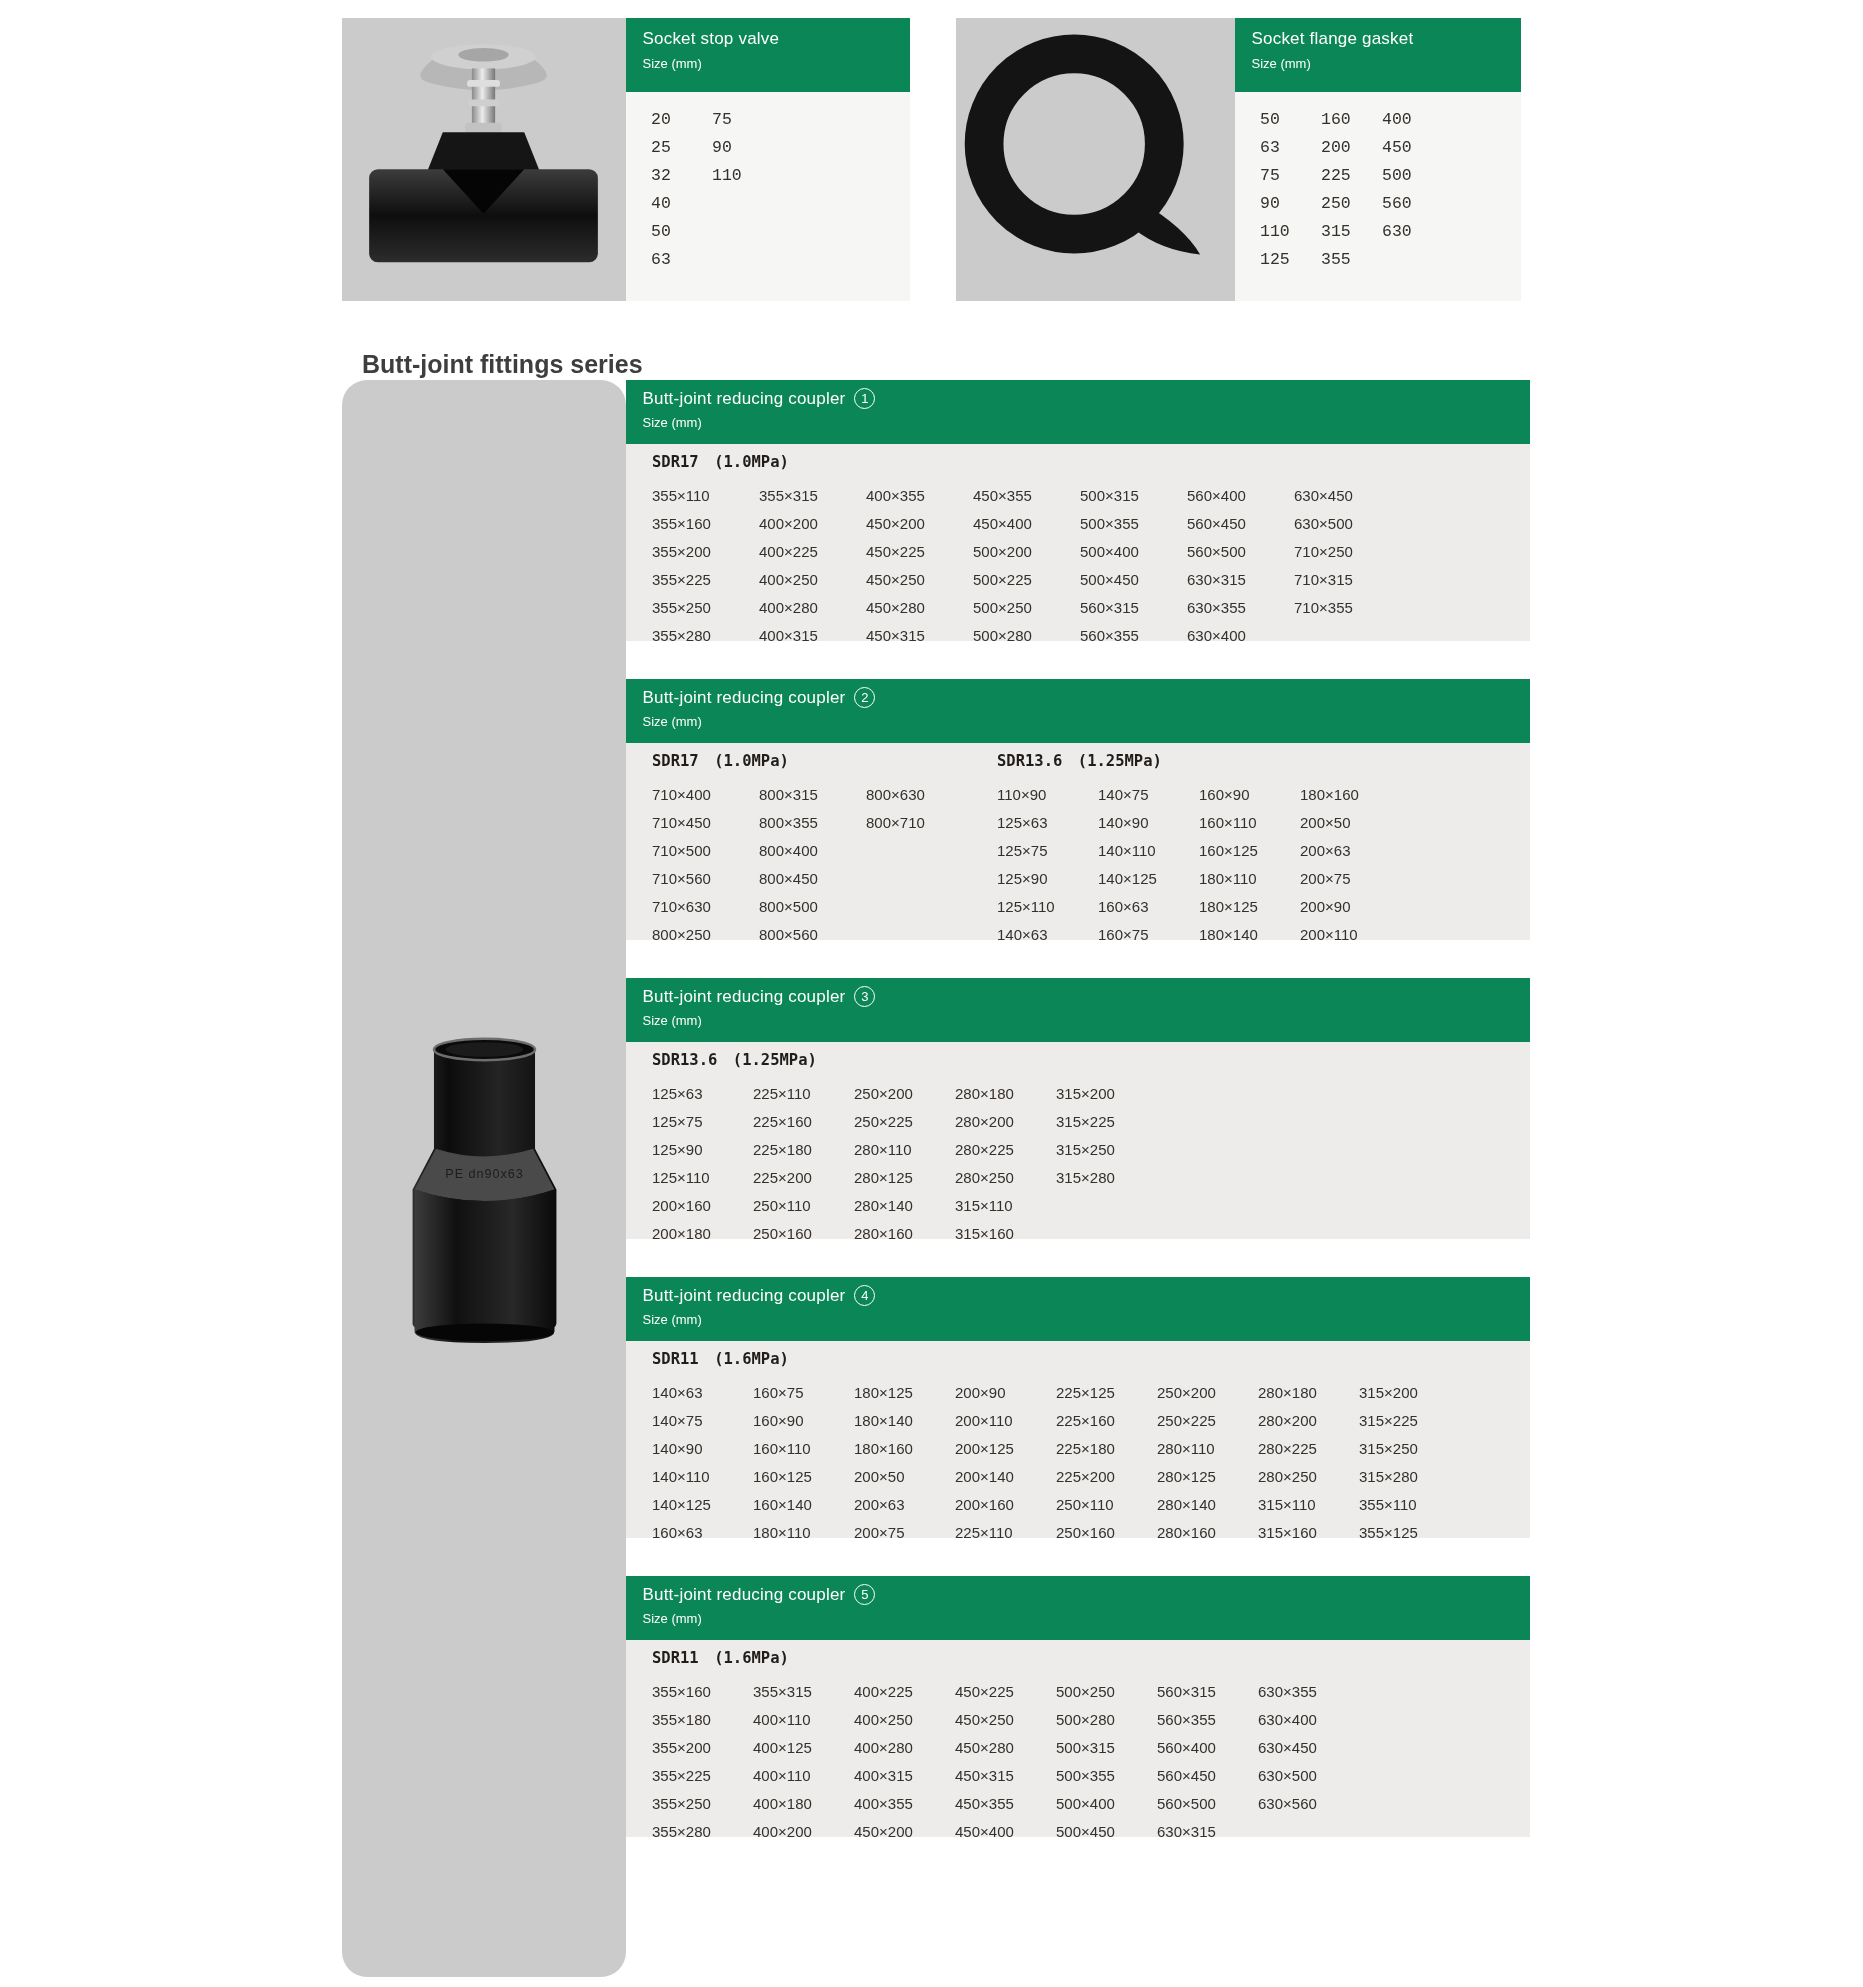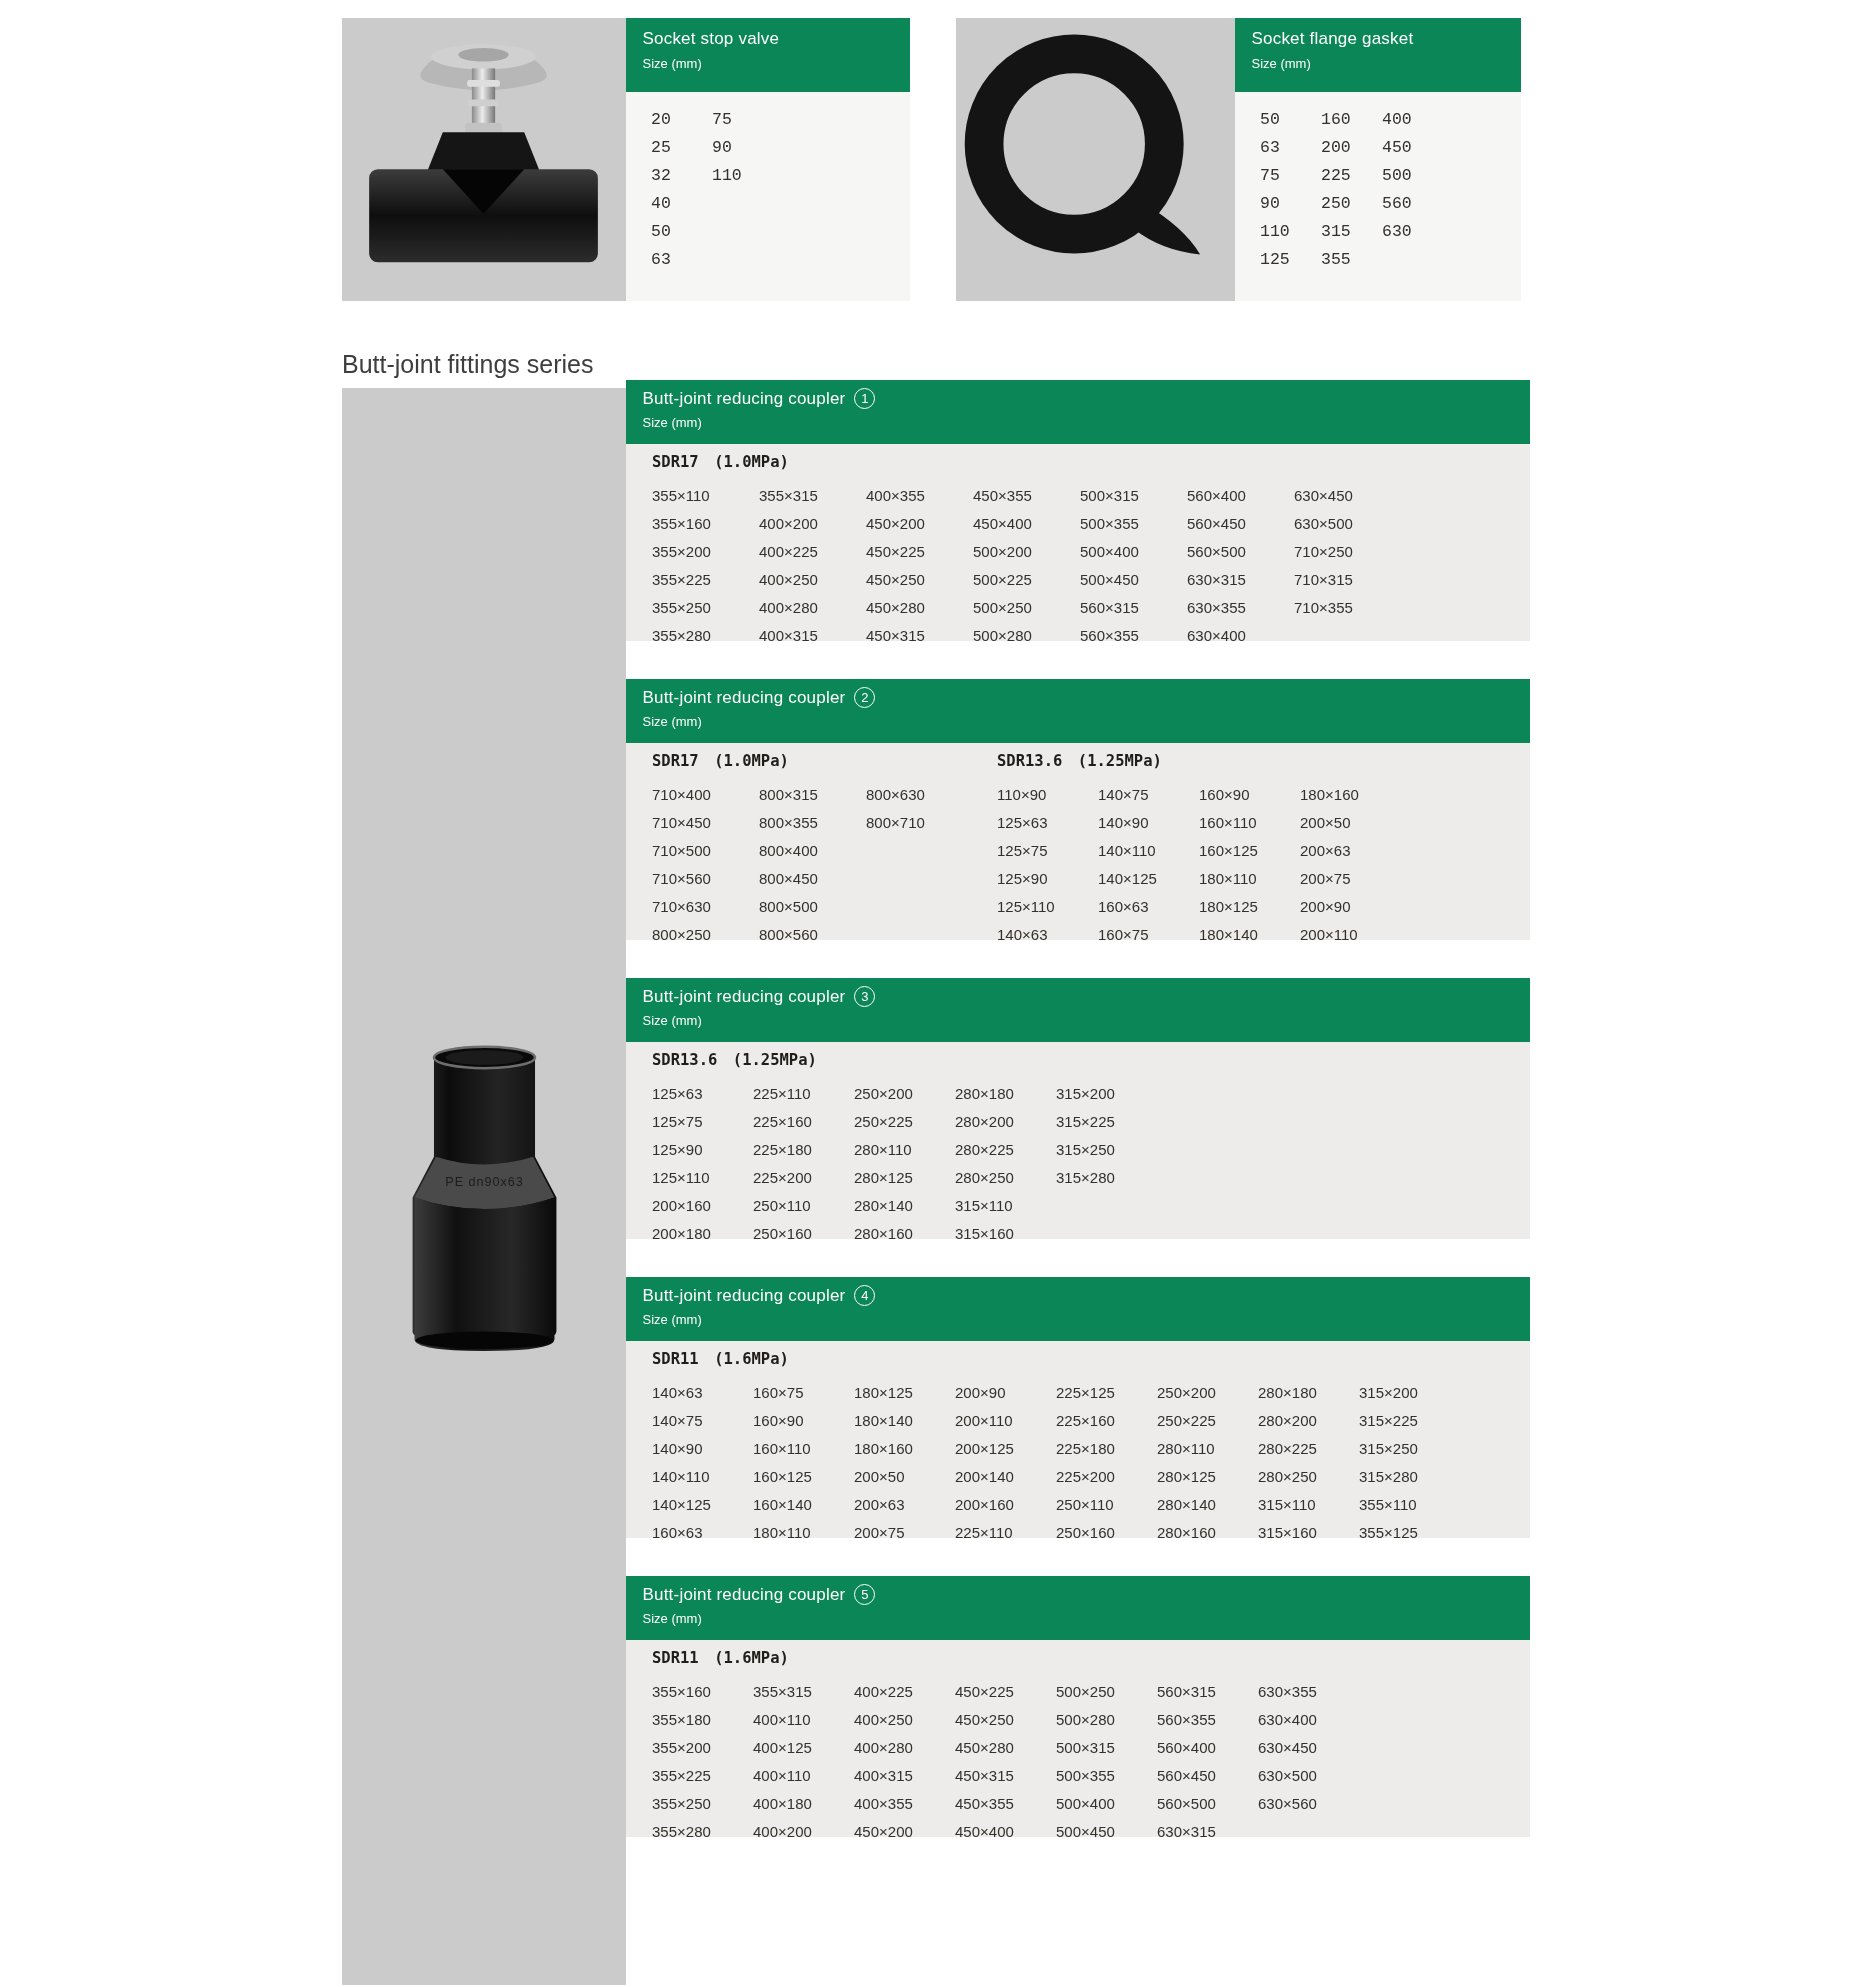--- a/index.html
+++ b/index.html
@@ -14,25 +14,25 @@
   .ptable{width:284px;background:#f6f6f4;display:flex;flex-direction:column;flex:none;}
   .pcard.gasket .ptable{width:286px;}
   .ghead{background:#0a8657;color:#fff;box-sizing:border-box;padding:11.6px 0 0 16.5px;height:74px;}
   .tline{display:flex;}
   .ctitle{font-size:17px;letter-spacing:0.2px;}
   .csub{font-size:13px;margin-top:6.8px;}
   .size-cols{display:flex;padding:14.6px 0 0 25px;font-family:Liberation Mono, monospace;}
   .scol{width:61px;font-size:16.5px;line-height:28px;color:#34302c;}
 
   
-  .heading{position:absolute;left:342px;top:329px;font-size:25px;font-weight:400;color:#3e3e3e;}
+  .heading{position:absolute;left:362px;top:329px;font-size:25px;font-weight:700;color:#3e3e3e;}
 
   
   .main{position:absolute;left:342px;top:380px;width:1189px;height:1597px;}
-  .sidepanel{position:absolute;left:0;top:8px;width:284px;height:1597px;background:#cbcbcb;}
+  .sidepanel{position:absolute;left:0;top:0;width:284px;height:1597px;background:#cbcbcb;border-radius:25px;}
   .sidepanel svg{position:absolute;left:55px;top:652px;}
   .stack{position:absolute;left:284px;top:0;width:904px;display:flex;flex-direction:column;gap:38px;}
 
   .coupler-card{width:904px;}
   .coupler-card .ghead{height:64px;padding:8.7px 0 0 16.5px;}
   .coupler-card .csub{margin-top:4.9px;}
   .badge{display:inline-flex;align-items:center;justify-content:center;width:19.4px;height:19.4px;
          border:1.4px solid #fff;border-radius:50%;font-size:13px;margin-left:8.7px;
          position:relative;top:-1px;flex:none;}
   .cbody{background:#edecea;height:197px;box-sizing:border-box;padding:8.7px 0 0 26px;}

